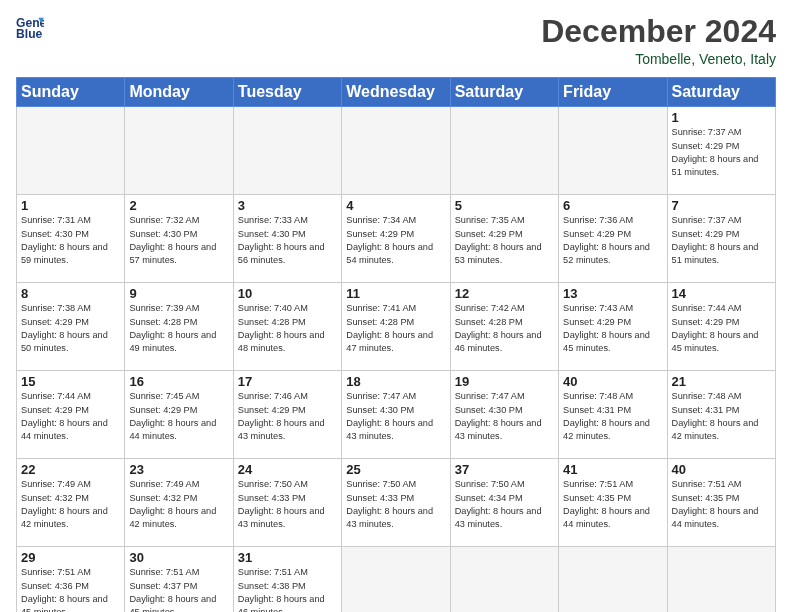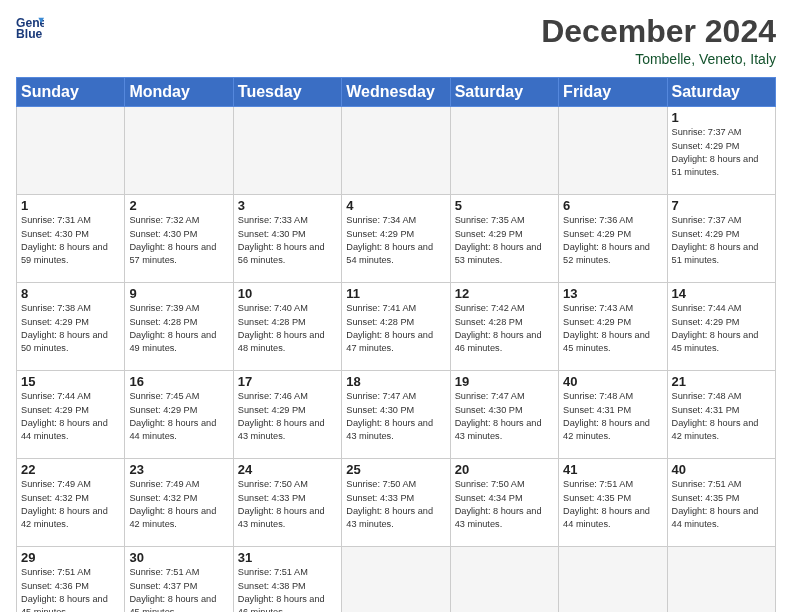--- a/index.html
+++ b/index.html
@@ -233,21 +233,21 @@
           </td>
           <td>
             <span class="day-num">24</span>
             <div class="cell-text">Sunrise: 7:50 AM<br>Sunset: 4:33 PM<br>Daylight: 8 hours and 43 minutes.</div>
           </td>
           <td>
             <span class="day-num">25</span>
             <div class="cell-text">Sunrise: 7:50 AM<br>Sunset: 4:33 PM<br>Daylight: 8 hours and 43 minutes.</div>
           </td>
           <td>
-            <span class="day-num">20</span>
+            <span class="day-num">37</span>
             <div class="cell-text">Sunrise: 7:50 AM<br>Sunset: 4:34 PM<br>Daylight: 8 hours and 43 minutes.</div>
           </td>
           <td>
             <span class="day-num">41</span>
             <div class="cell-text">Sunrise: 7:51 AM<br>Sunset: 4:35 PM<br>Daylight: 8 hours and 44 minutes.</div>
           </td>
           <td>
             <span class="day-num">40</span>
             <div class="cell-text">Sunrise: 7:51 AM<br>Sunset: 4:35 PM<br>Daylight: 8 hours and 44 minutes.</div>
           </td>

